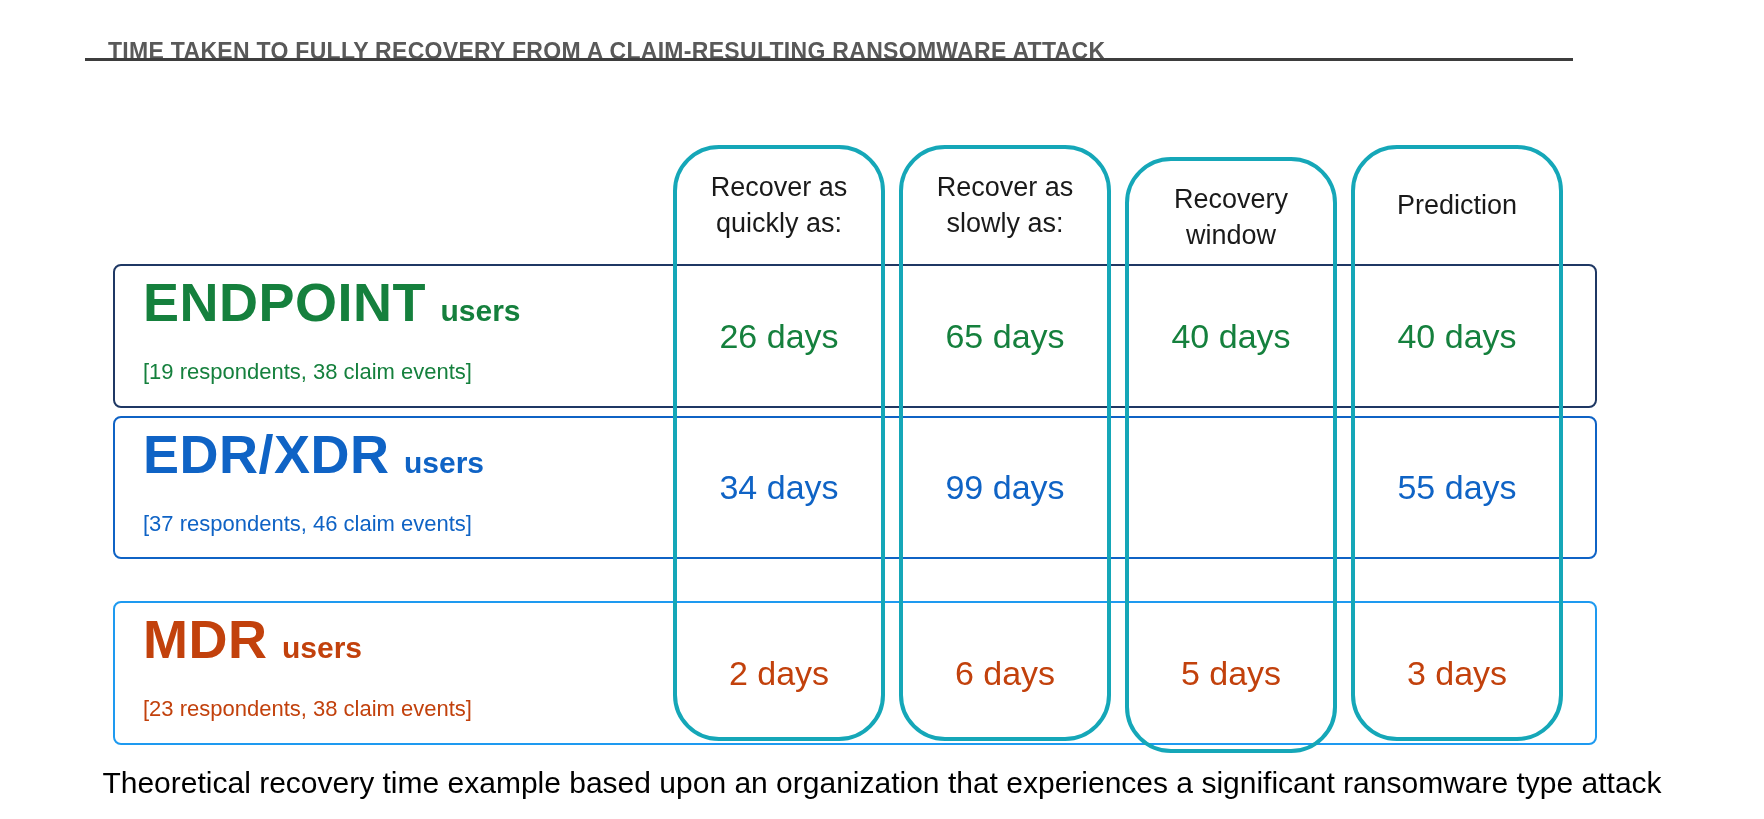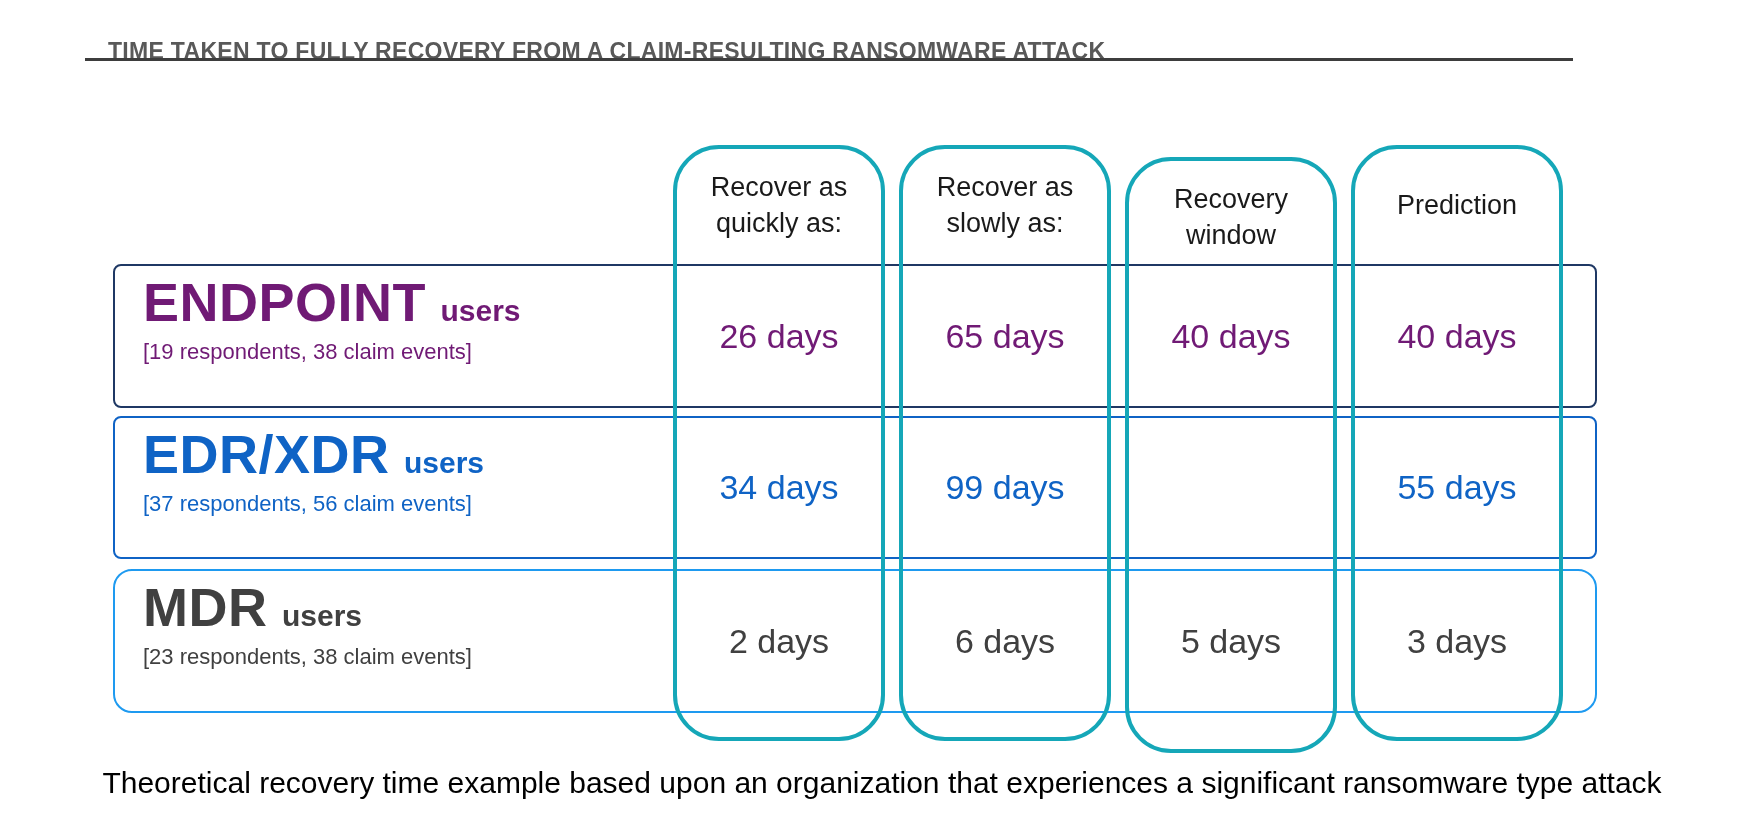--- a/index.html
+++ b/index.html
@@ -71,42 +71,42 @@
     position: absolute;
     left: 113px;
     width: 1484px;
     height: 144px;
     box-sizing: border-box;
     border: 2px solid;
     border-radius: 8px;
     background: transparent;
     z-index: 2;
   }
-  .row-0 { top: 264px; border-color: #1f3864; color: #701a75; }
+  .row-0 { top: 264px; border-color: #1f3864; color: #15803d; }
   .row-1 { top: 416px; height: 143px; border-color: #0f63c5; color: #0f63c5; }
-  .row-2 { top: 569px; border-color: #1e9af0; color: #404040; border-radius: 19px; }
+  .row-2 { top: 601px; border-color: #1e9af0; color: #c2410c; }
 
   .row-label {
     position: absolute;
     left: 28px;
     top: 8px;
   }
   .row-name {
     font-size: 54px;
     font-weight: bold;
     letter-spacing: 0.5px;
     line-height: 1.05;
   }
   .row-suffix {
     font-size: 30px;
     font-weight: bold;
     margin-left: 10px;
   }
   .row-detail {
-    margin-top: 8px;
+    margin-top: 28px;
     font-size: 22px;
     font-weight: normal;
   }
 
   .cell {
     position: absolute;
     top: 0;
     bottom: 0;
     width: 212px;
     display: flex;
@@ -174,21 +174,21 @@
     <div class="cell cell-0">26 days</div>
     <div class="cell cell-1">65 days</div>
     <div class="cell cell-2">40 days</div>
     <div class="cell cell-3">40 days</div>
   </div>
 
   <div class="row row-1">
     <div class="row-label">
       <span class="row-name">EDR/XDR</span>
       <span class="row-suffix">users</span>
-      <div class="row-detail">[37 respondents, 56 claim events]</div>
+      <div class="row-detail">[37 respondents, 46 claim events]</div>
     </div>
     <div class="cell cell-0">34 days</div>
     <div class="cell cell-1">99 days</div>
     <div class="cell cell-3">55 days</div>
   </div>
 
   <div class="row row-2">
     <div class="row-label">
       <span class="row-name">MDR</span>
       <span class="row-suffix">users</span>

